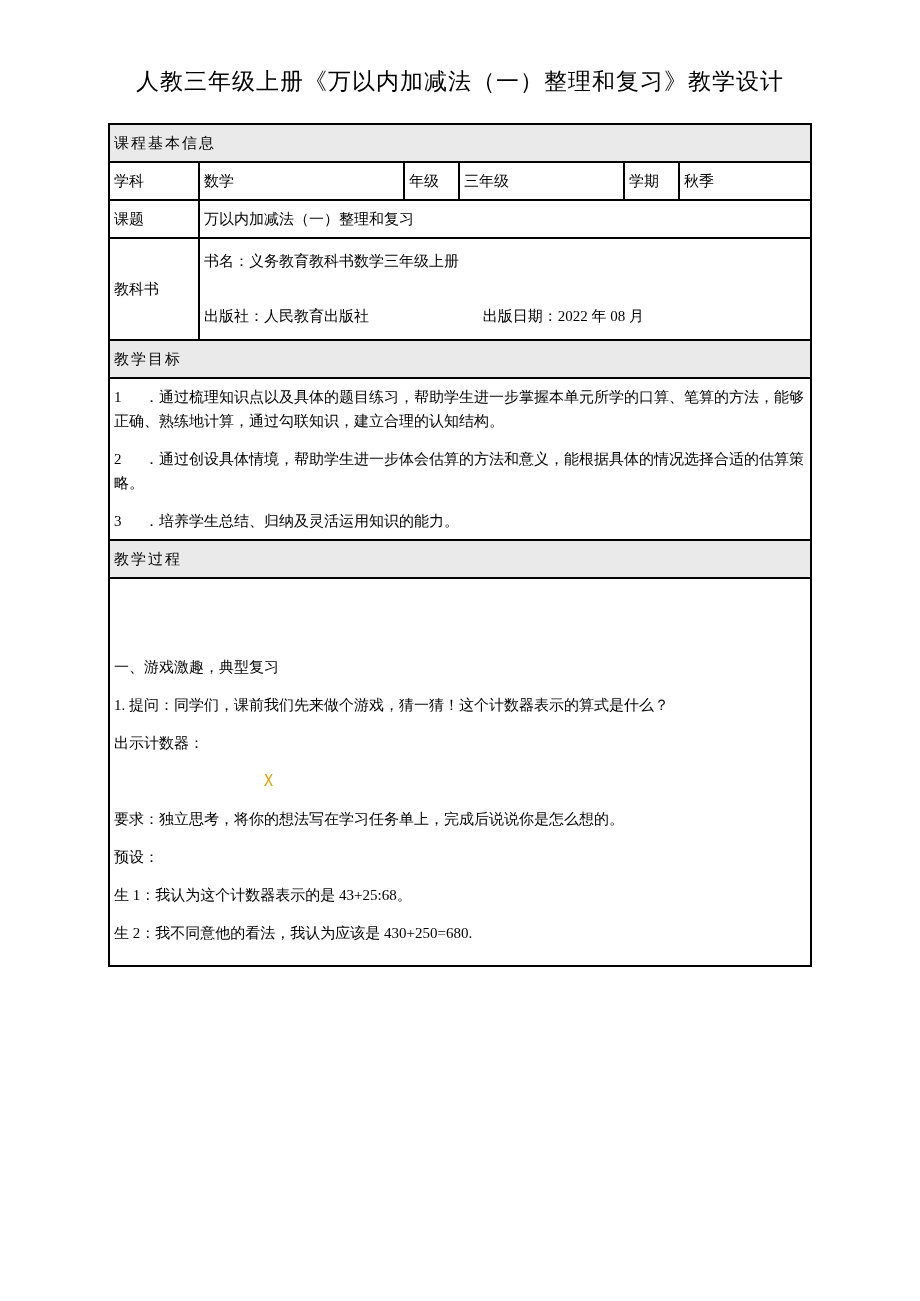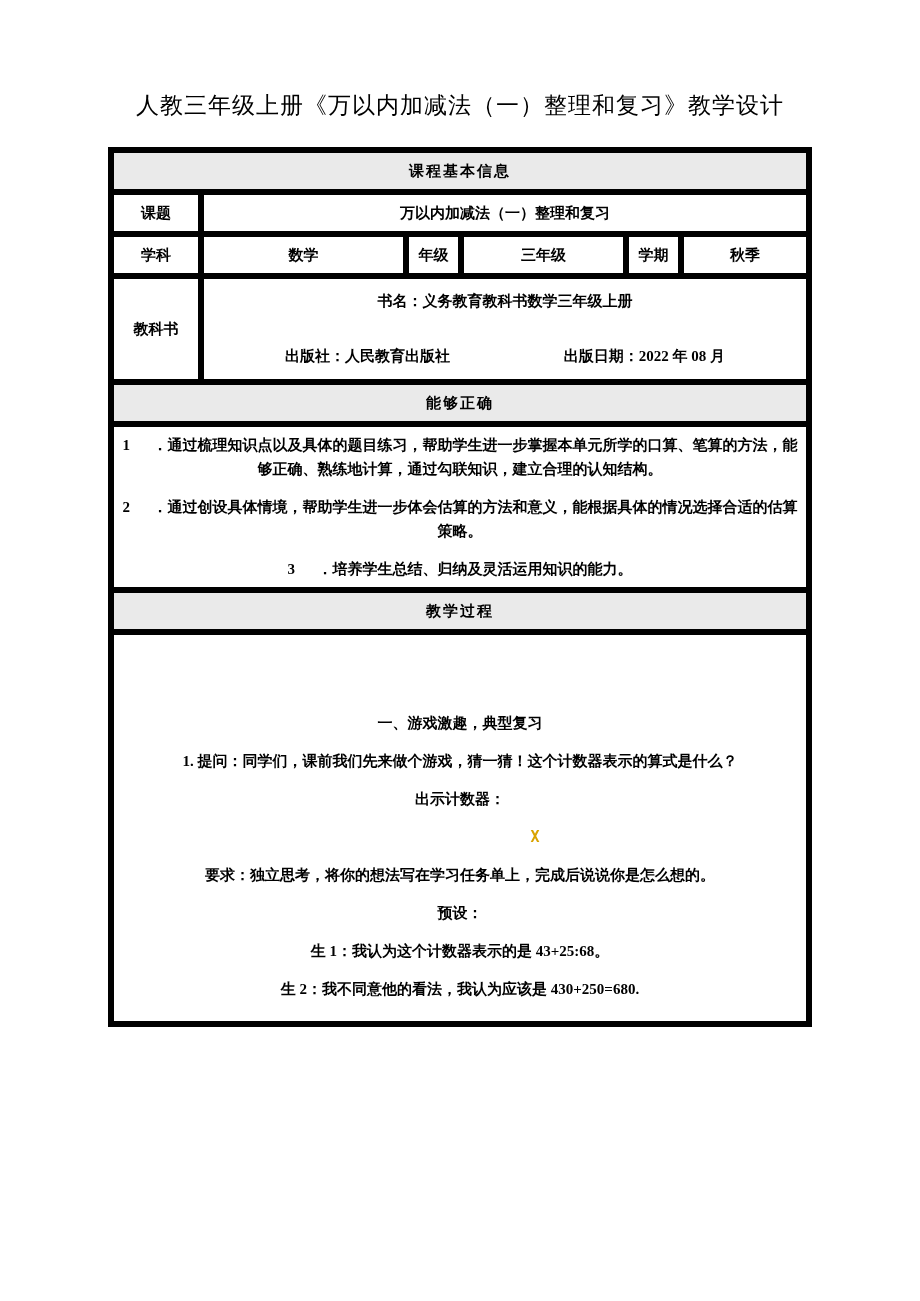--- a/index.html
+++ b/index.html
@@ -7,41 +7,41 @@
     padding: 0;
     background: #fff;
     font-family: "SimSun", "宋体", serif;
     font-size: 15px;
     color: #000;
     line-height: 1.6;
   }
   .page {
     width: 920px;
     min-height: 1301px;
-    padding: 88px 108px 60px 108px;
+    padding: 64px 108px 60px 108px;
     box-sizing: border-box;
   }
   h1.doc-title {
     text-align: center;
     font-size: 23px;
     font-weight: normal;
     margin: 0 0 22px 0;
     letter-spacing: 1px;
   }
   table.info {
     width: 100%;
     border-collapse: collapse;
     table-layout: fixed;
   }
   table.info td, table.info th {
-    border: 6px solid #000000;
+    border: 2px solid #000000;
     padding: 6px 4px;
     vertical-align: middle;
-    text-align: center;
-    font-weight: bold;
+    text-align: left;
+    font-weight: normal;
     word-break: break-word;
   }
   .section-header td {
     background: #eaeaea;
     text-align: center;
     letter-spacing: 2px;
   }
   .label-cell {
     text-align: left;
   }
@@ -97,46 +97,46 @@
       <col style="width:55px">
       <col>
     </colgroup>
 
     <tbody>
         <tr class="section-header">
       <td colspan="6">课程基本信息</td>
     </tr>
 
     <tr>
-      <td class="label-cell">课题</td>
-      <td colspan="5">万以内加减法（一）整理和复习</td>
-    </tr>
-
-    <tr>
       <td class="label-cell">学科</td>
       <td>数学</td>
       <td class="label-cell">年级</td>
       <td>三年级</td>
       <td class="label-cell">学期</td>
       <td>秋季</td>
+    </tr>
+
+    <tr>
+      <td class="label-cell">课题</td>
+      <td colspan="5">万以内加减法（一）整理和复习</td>
     </tr>
 
     <tr>
       <td class="label-cell">教科书</td>
       <td colspan="5" class="book-cell">
         <div>书名：义务教育教科书数学三年级上册</div>
         <div class="pub-row">
           <span>出版社：人民教育出版社</span>
           <span class="pub-date">出版日期：2022 年 08 月</span>
         </div>
       </td>
     </tr>
 
     <tr class="section-header">
-      <td colspan="6">能够正确</td>
+      <td colspan="6">教学目标</td>
     </tr>
 
     <tr>
       <td colspan="6" class="content-cell">
         <p>
           <span>1</span>&nbsp;&nbsp;&nbsp;&nbsp;&nbsp;&nbsp;<span>．通过梳理知识点以及具体的题目练习，帮助学生进一步掌握本单元所学的口算、笔算的方法，能够正确、熟练地计算，通过勾联知识，建立合理的认知结构。</span>
         </p>
         <p>
           <span>2</span>&nbsp;&nbsp;&nbsp;&nbsp;&nbsp;&nbsp;<span>．通过创设具体情境，帮助学生进一步体会估算的方法和意义，能根据具体的情况选择合适的估算策略。</span>
         </p>

